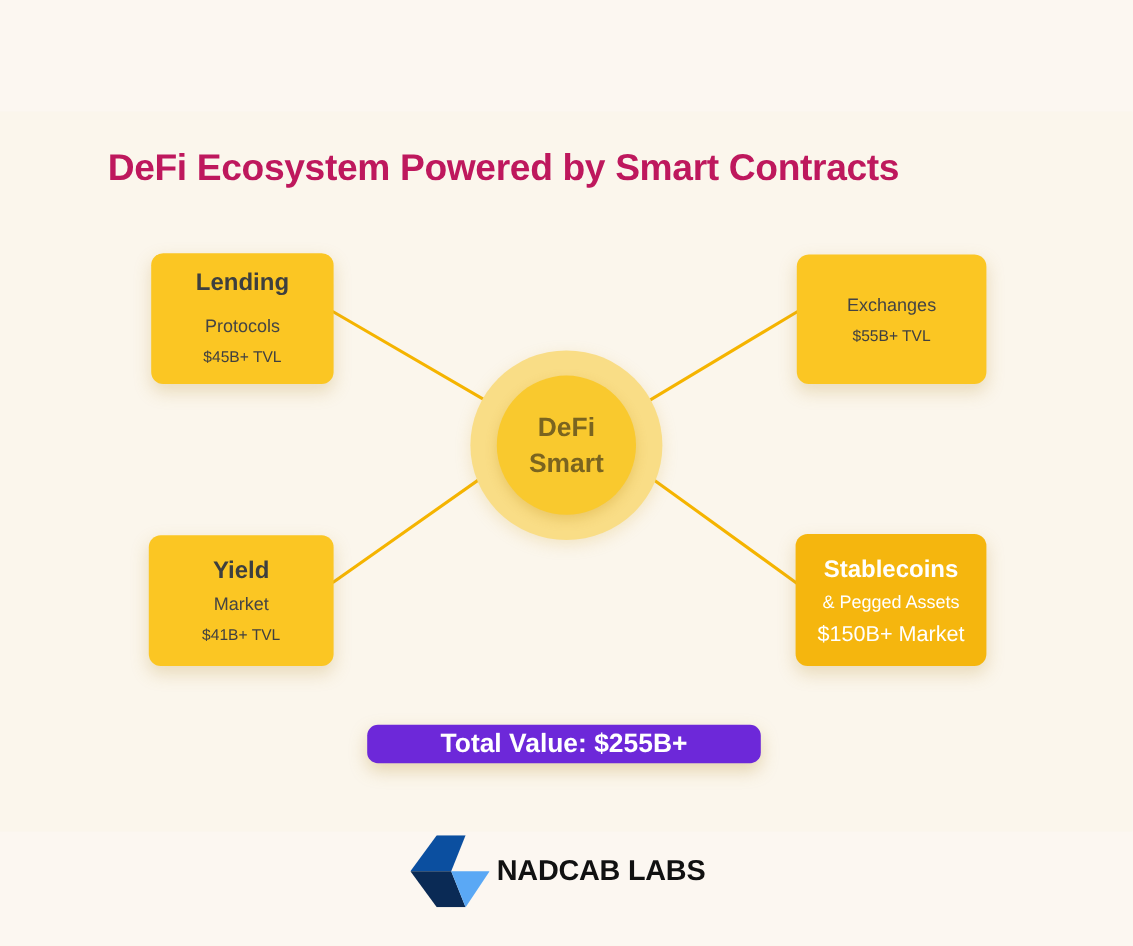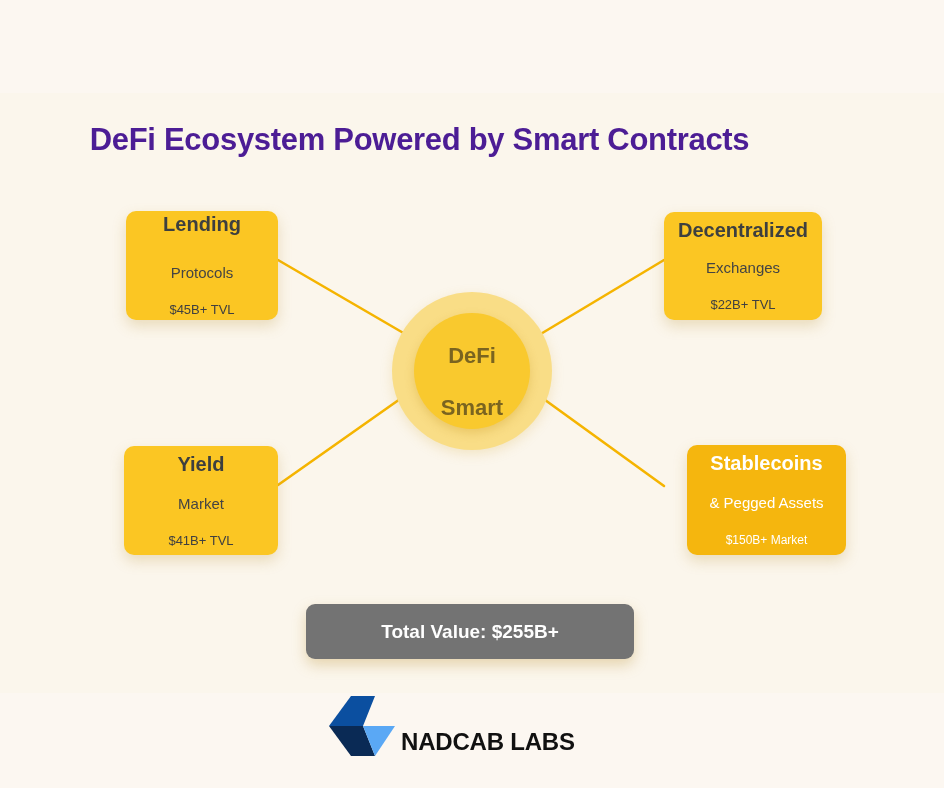--- a/index.html
+++ b/index.html
@@ -9,55 +9,55 @@
     position: relative; overflow: hidden;
     font-family: "Liberation Sans", "DejaVu Sans", sans-serif;
   }
   .panel {
     position: absolute; left: 0; top: 93px; width: 944px; height: 600px;
     background: #fbf6ec;
   }
   .title {
     position: absolute; left: 0; width: 839px; top: 122px;
     text-align: center; font-size: 31px; font-weight: bold;
-    color: #4c1d95; letter-spacing: -0.3px;
+    color: #be185d; letter-spacing: -0.3px;
   }
   svg.lines { position: absolute; left: 0; top: 0; width: 944px; height: 788px; }
   .card {
     position: absolute; border-radius: 10px;
     box-shadow: 0 6px 14px rgba(190,150,60,0.28);
     text-align: center; box-sizing: border-box;
-    display: flex; flex-direction: column; align-items: center; justify-content: center; gap: 12px;
+    display: flex; flex-direction: column; align-items: center; justify-content: center;
   }
   .card .head { font-size: 20px; font-weight: bold; color: #3d3f3f; line-height: 26px; }
   .card .sub { font-size: 15px; color: #444; line-height: 22px; margin-top: 4px; }
   .card .val { font-size: 13px; color: #404040; line-height: 20px; margin-top: 4px; }
   .card.light { background: #fbc623; }
-  .card.white-text { background: #f5b60e; margin-left: 24px; }
+  .card.white-text { background: #f5b60e; }
   .card.white-text .head, .card.white-text .sub, .card.white-text .val { color: #ffffff; }
   .core-outer {
     position: absolute; left: 392px; top: 292px; width: 160px; height: 158px;
     border-radius: 50%; background: #f9dd86;
     box-shadow: 0 4px 12px rgba(220,180,80,0.25);
   }
   .core-inner {
     position: absolute; left: 414px; top: 313px; width: 116px; height: 116px;
     border-radius: 50%; background: #f9c92e;
     box-shadow: 0 4px 10px rgba(200,150,30,0.3);
     display: flex; flex-direction: column; align-items: center; justify-content: center;
   }
-  .core-inner span { font-size: 22px; font-weight: bold; color: #7a6420; line-height: 30px; margin-top: 22px; }
+  .core-inner span { font-size: 22px; font-weight: bold; color: #7a6420; line-height: 30px; }
   .total {
-    position: absolute; left: 306px; top: 604px; width: 328px; height: 55px;
-    border-radius: 9px; background: #737373;
+    position: absolute; left: 306px; top: 604px; width: 328px; height: 32px;
+    border-radius: 9px; background: #6d28d9;
     box-shadow: 0 6px 14px rgba(190,150,60,0.35);
     display: flex; align-items: center; justify-content: center;
-    color: #fff; font-size: 19px; font-weight: bold;
+    color: #fff; font-size: 22px; font-weight: bold;
   }
-  .logo { position: absolute; left: 329px; top: 696px; height: 60px; display: flex; align-items: flex-end; }
+  .logo { position: absolute; left: 342px; top: 696px; height: 60px; display: flex; align-items: center; }
   .logo-text {
     margin-left: 6px; font-size: 24px; font-weight: bold; color: #111;
     letter-spacing: -0.2px;
   }
 </style>
 </head>
 <body>
 
 <div class="panel"></div>
 
@@ -78,35 +78,34 @@
   <span>Smart</span>
 </div>
 
 <div class="card light" style="left:126px;top:211px;width:152px;height:109px;">
   <div class="head">Lending</div>
   <div class="sub" style="margin-top:13px">Protocols</div>
   <div class="val">$45B+ TVL</div>
 </div>
 
 <div class="card light" style="left:664px;top:212px;width:158px;height:108px;">
-  <div class="head">Decentralized</div>
   <div class="sub" style="margin-top:2px">Exchanges</div>
-  <div class="val">$22B+ TVL</div>
+  <div class="val">$55B+ TVL</div>
 </div>
 
 <div class="card light" style="left:124px;top:446px;width:154px;height:109px;">
   <div class="head">Yield</div>
   <div class="sub">Market</div>
   <div class="val">$41B+ TVL</div>
 </div>
 
 <div class="card white-text" style="left:663px;top:445px;width:159px;height:110px;">
   <div class="head">Stablecoins</div>
   <div class="sub">&amp; Pegged Assets</div>
-  <div class="val" style="font-size:12px">$150B+ Market</div>
+  <div class="val" style="font-size:18px">$150B+ Market</div>
 </div>
 
 <div class="total">Total Value: $255B+</div>
 
 <div class="logo">
   <svg width="66" height="60" viewBox="0 0 66 60">
     <polygon points="22,0 46,0 34,30 0,30" fill="#0b4fa0"></polygon>
     <polygon points="0,30 34,30 46,60 22,60" fill="#0a2a55"></polygon>
     <polygon points="34,30 66,30 46,60" fill="#5aa8f5"></polygon>
   </svg>

